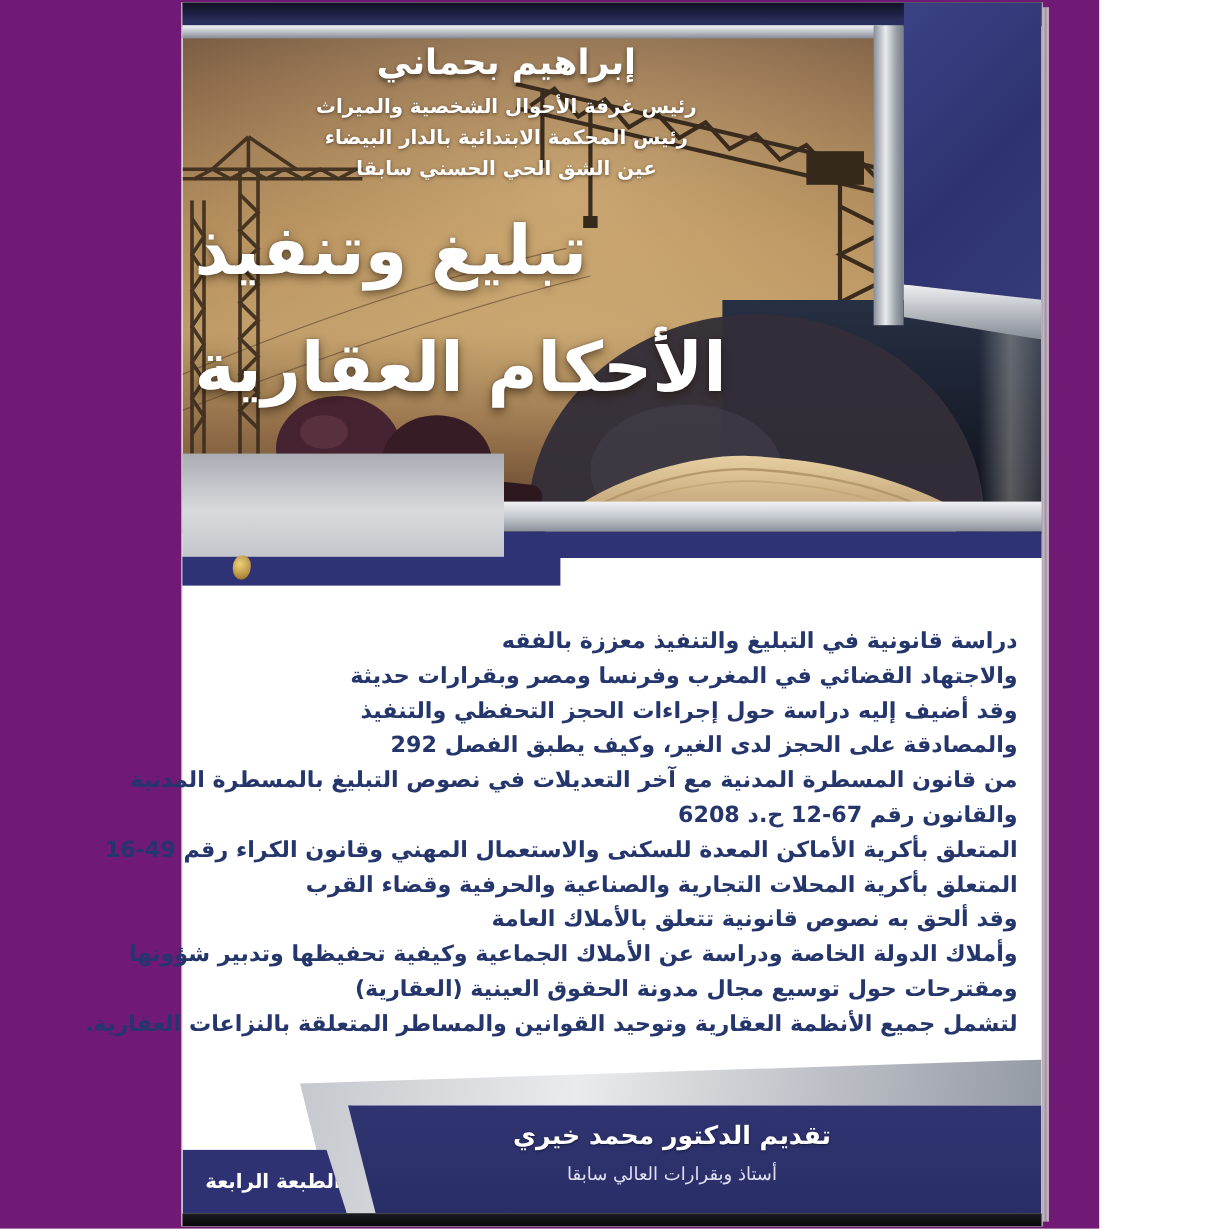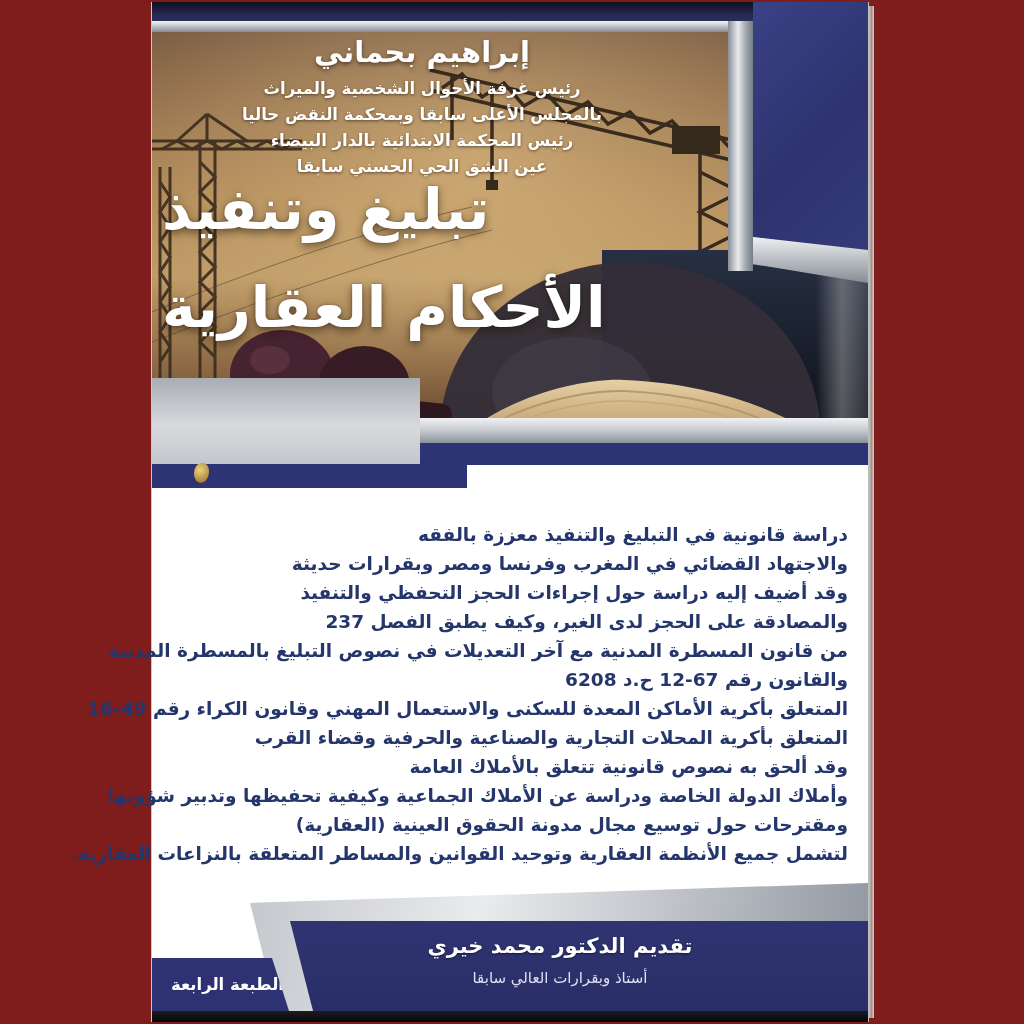--- a/index.html
+++ b/index.html
@@ -1,17 +1,17 @@
 <!DOCTYPE html>
 <html lang="ar"><head>
 <meta charset="utf-8">
 <style>
   html,body{margin:0;padding:0;}
   body{font-family:"DejaVu Sans",sans-serif;background:#ffffff;}
-  .page{position:relative;width:1024px;height:1024px;background:#7f1d1d;overflow:hidden;}
+  .page{position:relative;width:916px;height:1024px;background:#701a75;overflow:hidden;}
   .cover{position:absolute;left:152px;top:2px;width:716px;height:1020px;background:#ffffff;
          box-shadow:-1px 0 0 #c9c9c6,1px 0 0 #bfbfbc;}
   .abs{position:absolute;}
   
   .photo{left:0;top:0;width:716px;height:443px;overflow:hidden;}
   
   .top-bar{left:0;top:0;width:716px;height:20px;background:linear-gradient(180deg,#101022,#262a55 70%,#2c3060);}
   .top-silver{left:0;top:19px;width:582px;height:11px;
       background:linear-gradient(180deg,#f4f5f7,#c3c7cd 45%,#858b95);}
   .vbar-silver{left:576px;top:19px;width:25px;height:250px;
@@ -163,41 +163,40 @@
 
     <div class="abs top-bar"></div>
     <div class="abs top-silver"></div>
     <div class="abs right-panel"></div>
     <div class="abs vbar-silver"></div>
     <div class="abs right-panel-silver"></div>
 
     <div class="abs author">
       <div class="author-name">إبراهيم بحماني</div>
       <div class="author-role">رئيس غرفة الأحوال الشخصية والميراث</div>
-      <div class="author-role">بالمجلس الأعلى سابقا وبمحكمة النقض حاليا</div>
       <div class="author-role">رئيس المحكمة الابتدائية بالدار البيضاء</div>
       <div class="author-role">عين الشق الحي الحسني سابقا</div>
     </div>
 
     <div class="abs title">
       <div>تبليغ وتنفيذ</div>
       <div>الأحكام العقارية</div>
     </div>
 
     <div class="abs gray-block"></div>
     <div class="abs mid-silver"></div>
     <div class="abs mid-navy-right"></div>
     <div class="abs mid-navy-left"></div>
     <div class="abs gold-emblem"></div>
 
     <div class="abs description">
       <div class="desc-line">دراسة قانونية في التبليغ والتنفيذ معززة بالفقه</div>
       <div class="desc-line">والاجتهاد القضائي في المغرب وفرنسا ومصر وبقرارات حديثة</div>
       <div class="desc-line">وقد أضيف إليه دراسة حول إجراءات الحجز التحفظي والتنفيذ</div>
-      <div class="desc-line">والمصادقة على الحجز لدى الغير، وكيف يطبق الفصل 237</div>
+      <div class="desc-line">والمصادقة على الحجز لدى الغير، وكيف يطبق الفصل 292</div>
       <div class="desc-line">من قانون المسطرة المدنية مع آخر التعديلات في نصوص التبليغ بالمسطرة المدنية</div>
       <div class="desc-line">والقانون رقم 67-12 ح.د 6208</div>
       <div class="desc-line">المتعلق بأكرية الأماكن المعدة للسكنى والاستعمال المهني وقانون الكراء رقم 49-16</div>
       <div class="desc-line">المتعلق بأكرية المحلات التجارية والصناعية والحرفية وقضاء القرب</div>
       <div class="desc-line">وقد ألحق به نصوص قانونية تتعلق بالأملاك العامة</div>
       <div class="desc-line">وأملاك الدولة الخاصة ودراسة عن الأملاك الجماعية وكيفية تحفيظها وتدبير شؤونها</div>
       <div class="desc-line">ومقترحات حول توسيع مجال مدونة الحقوق العينية (العقارية)</div>
       <div class="desc-line">لتشمل جميع الأنظمة العقارية وتوحيد القوانين والمساطر المتعلقة بالنزاعات العقارية.</div>
     </div>
 

